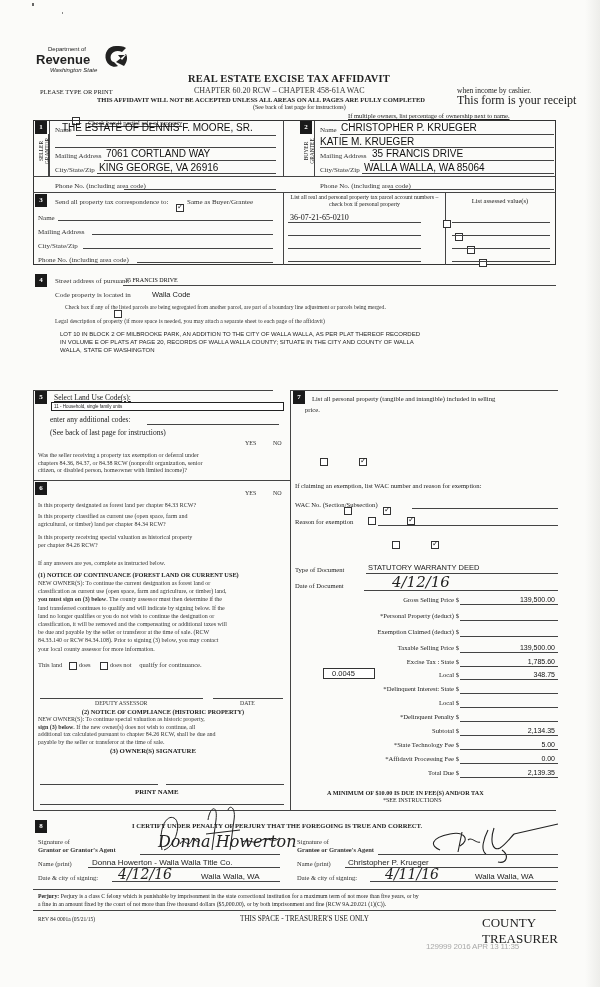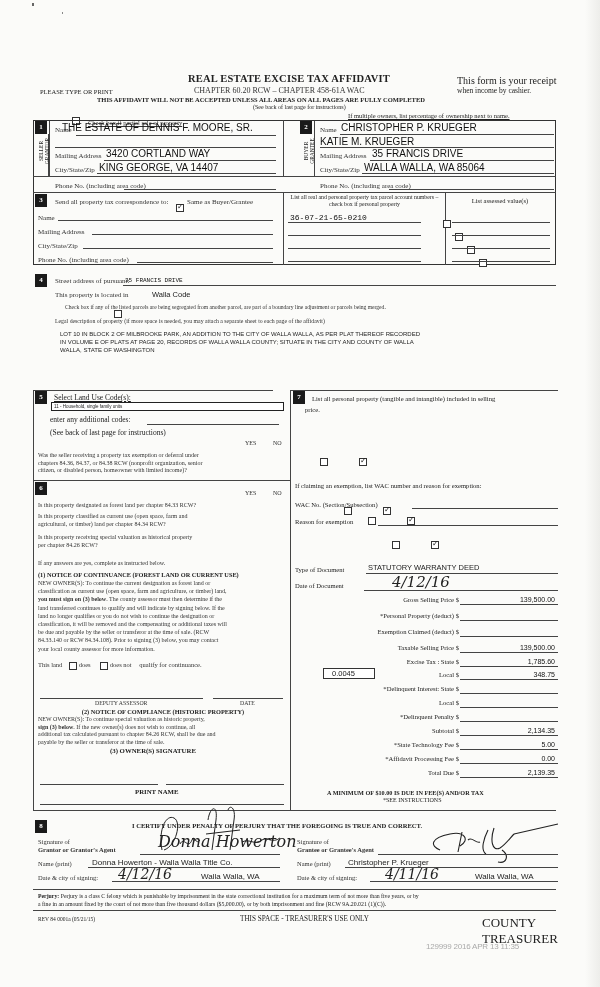--- a/index.html
+++ b/index.html
@@ -8,38 +8,47 @@
   .page { position: absolute; left: 0; top: 0; width: 600px; height: 987px; background: #fbfbf9; }
   .abs { position: absolute; }
   .serif { font-family: "Liberation Serif", serif; }
   .sans { font-family: "Liberation Sans", sans-serif; }
   .box { border: 1px solid #333; }
   .secnum { position: absolute; background: #1a1a1a; color: #fff; font-size: 7px; font-weight: bold; width: 12px; height: 13px; text-align: center; line-height: 13px; font-family: "Liberation Serif", serif; }
   .cb { display: inline-block; width: 8px; height: 8px; border: 1px solid #333; vertical-align: middle; background: #fff; position: relative; }
   .cb.checked::after { content: "✓"; position: absolute; left: 0px; top: -3px; font-size: 8px; color: #222; line-height: 10px; }
   .lbl { font-size: 7px; color: #333; white-space: nowrap; }
   .val { font-family: "Liberation Sans", sans-serif; font-size: 10px; color: #111; white-space: nowrap; }
-  .valsm { font-family: Liberation Mono, monospace; font-size: 6px; color: #111; white-space: nowrap; }
+  .valsm { font-family: Liberation Serif, serif; font-size: 6px; color: #111; white-space: nowrap; }
   .line { position: absolute; height: 1px; background: #444; }
   .vline { position: absolute; width: 1px; background: #444; }
   .hand { font-family: "DejaVu Serif", serif; font-style: italic; font-size: 14px; color: #222; }
   .gray { color: #888; }
   .money { position: absolute; font-family: "Liberation Sans", sans-serif; font-size: 7px; text-align: right; width: 80px; color: #111; }
 </style>
 </head>
 <body>
 
 <div class="page">
 
   
+  <div class="abs" style="left:36px;top:44px;width:95px;height:32px;">
+    <div class="abs sans" style="left:12px;top:2px;font-size:6px;">Department of</div>
+    <div class="abs sans" style="left:0px;top:8px;font-size:13px;font-weight:bold;color:#222;">Revenue</div>
+    <div class="abs sans" style="left:14px;top:23px;font-size:6px;font-style:italic;">Washington State</div>
+    <svg class="abs" style="left:66px;top:0px;" width="28" height="26" viewBox="0 0 28 26">
+      <path d="M14 2 C6 2 2 9 4 16 C6 22 12 24 16 22 L12 18 C9 18 8 14 9 11 C11 7 16 6 20 8 L24 4 C21 2 18 2 14 2 Z" fill="#222"></path>
+      <path d="M16 11 L24 11 L20 16 Z M14 18 L22 22 C25 18 26 14 24 10 Z" fill="#222"></path>
+    </svg>
+  </div>
 
   <div class="abs serif" style="left:188px;top:73px;font-size:10.5px;font-weight:bold;letter-spacing:0.2px;">REAL ESTATE EXCISE TAX AFFIDAVIT</div>
   <div class="abs serif" style="left:40px;top:88px;font-size:6.5px;">PLEASE TYPE OR PRINT</div>
   <div class="abs serif" style="left:194px;top:86px;font-size:8px;color:#333;">CHAPTER 60.20 RCW – CHAPTER 458-61A WAC</div>
-  <div class="abs serif" style="left:457px;top:75px;font-size:10px;">This form is your receipt</div>
+  <div class="abs serif" style="left:457px;top:93px;font-size:12px;">This form is your receipt</div>
   <div class="abs serif" style="left:457px;top:86px;font-size:7.5px;">when income by cashier.</div>
   <div class="abs serif" style="left:97px;top:96px;font-size:6.5px;font-weight:bold;">THIS AFFIDAVIT WILL NOT BE ACCEPTED UNLESS ALL AREAS ON ALL PAGES ARE FULLY COMPLETED</div>
   <div class="abs serif" style="left:253px;top:104px;font-size:6px;">(See back of last page for instructions)</div>
 
   <div class="abs" style="left:72px;top:111px;">
     <span class="cb"></span>
     <span class="lbl" style="font-size:6.5px;margin-left:4px;text-decoration:underline;">Check box if partial sale of property</span>
   </div>
   <div class="abs serif" style="left:348px;top:112px;font-size:6.5px;text-decoration:underline;">If multiple owners, list percentage of ownership next to name.</div>
 
@@ -58,24 +67,24 @@
       <span>GRANTOR</span>
     </div>
   </div>
   <div class="vline" style="left:49px;top:121px;height:55px;"></div>
 
   <div class="abs lbl" style="left:55px;top:126px;">Name</div>
   <div class="abs val" style="left:62px;top:122px;">THE ESTATE OF DENNIS F. MOORE, SR.</div>
   <div class="line" style="left:76px;top:135px;width:200px;"></div>
   <div class="line" style="left:55px;top:147px;width:221px;"></div>
   <div class="abs lbl" style="left:55px;top:152px;">Mailing Address</div>
-  <div class="abs val" style="left:106px;top:148px;">3420 CORTLAND WAY</div>
+  <div class="abs val" style="left:106px;top:148px;">7061 CORTLAND WAY</div>
   <div class="line" style="left:104px;top:160px;width:172px;"></div>
   <div class="abs lbl" style="left:55px;top:166px;">City/State/Zip</div>
-  <div class="abs val" style="left:99px;top:162px;">KING GEORGE, VA  14407</div>
+  <div class="abs val" style="left:99px;top:162px;">KING GEORGE, VA  26916</div>
   <div class="line" style="left:97px;top:173px;width:179px;"></div>
   
 
   
   <div class="secnum" style="left:300px;top:121px;">2</div>
   <div class="abs" style="left:298px;top:134px;width:16px;height:42px;">
     <div class="abs serif" style="left:-12px;top:14px;transform:rotate(-90deg);font-size:5.5px;white-space:nowrap;width:40px;text-align:center;">
       <span>BUYER</span>
     </div>
     <div class="abs serif" style="left:-6px;top:14px;transform:rotate(-90deg);font-size:5.5px;white-space:nowrap;width:40px;text-align:center;">
@@ -140,21 +149,21 @@
   <div class="line" style="left:452px;top:222px;width:98px;"></div>
   <div class="line" style="left:452px;top:235px;width:98px;"></div>
   <div class="line" style="left:452px;top:248px;width:98px;"></div>
   <div class="line" style="left:452px;top:261px;width:98px;"></div>
 
   
   <div class="secnum" style="left:35px;top:274px;">4</div>
   <div class="abs lbl" style="left:55px;top:277px;">Street address of pursuant:</div>
   <div class="abs valsm" style="left:125px;top:277px;">35 FRANCIS DRIVE</div>
   <div class="line" style="left:123px;top:285px;width:433px;"></div>
-  <div class="abs lbl" style="left:55px;top:291px;">This property is located in</div>
+  <div class="abs lbl" style="left:55px;top:291px;">Code property is located in</div>
   <div class="abs sans" style="left:152px;top:290px;font-size:7.5px;">Walla Code</div>
   <span class="cb abs" style="left:54px;top:304px;"></span>
   <div class="abs lbl" style="left:65px;top:304px;font-size:5.6px;">Check box if any of the listed parcels are being segregated from another parcel, are part of a boundary line adjustment or parcels being merged.</div>
   <div class="abs lbl" style="left:55px;top:318px;font-size:5.8px;">Legal description of property (if more space is needed, you may attach a separate sheet to each page of the affidavit)</div>
   <div class="abs" style="left:60px;top:330px;">
     <div class="sans" style="font-size:6px;line-height:8px;white-space:nowrap;">LOT 10 IN BLOCK 2 OF MILBROOKE PARK, AN ADDITION TO THE CITY OF WALLA WALLA, AS PER PLAT THEREOF RECORDED</div>
     <div class="sans" style="font-size:6px;line-height:8px;white-space:nowrap;">IN VOLUME E OF PLATS AT PAGE 20, RECORDS OF WALLA WALLA COUNTY; SITUATE IN THE CITY AND COUNTY OF WALLA</div>
     <div class="sans" style="font-size:6px;line-height:8px;white-space:nowrap;">WALLA, STATE OF WASHINGTON</div>
   </div>
 

